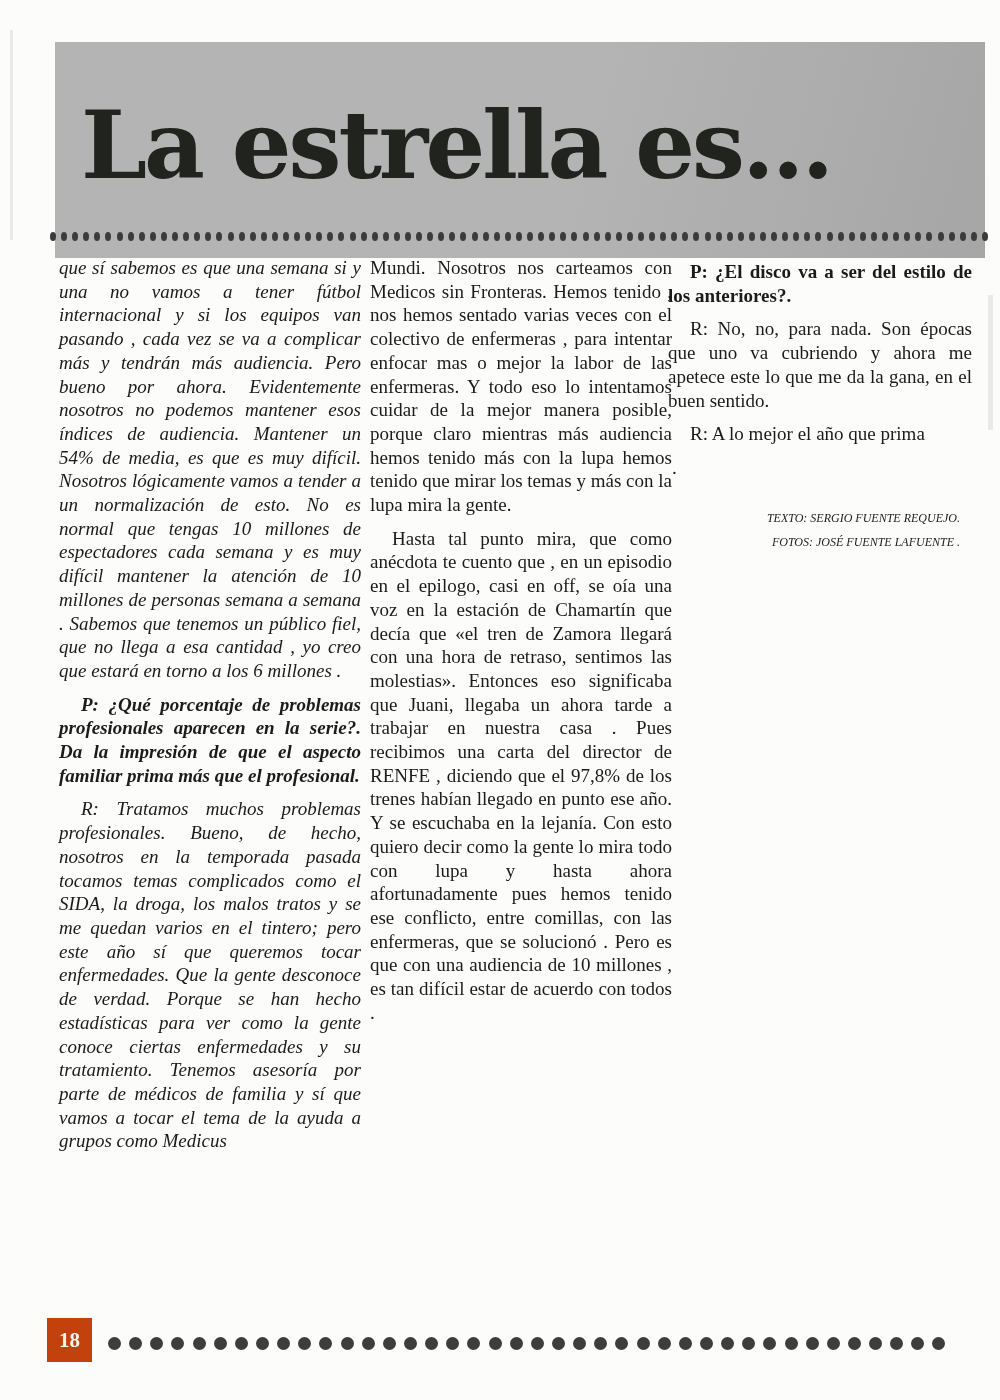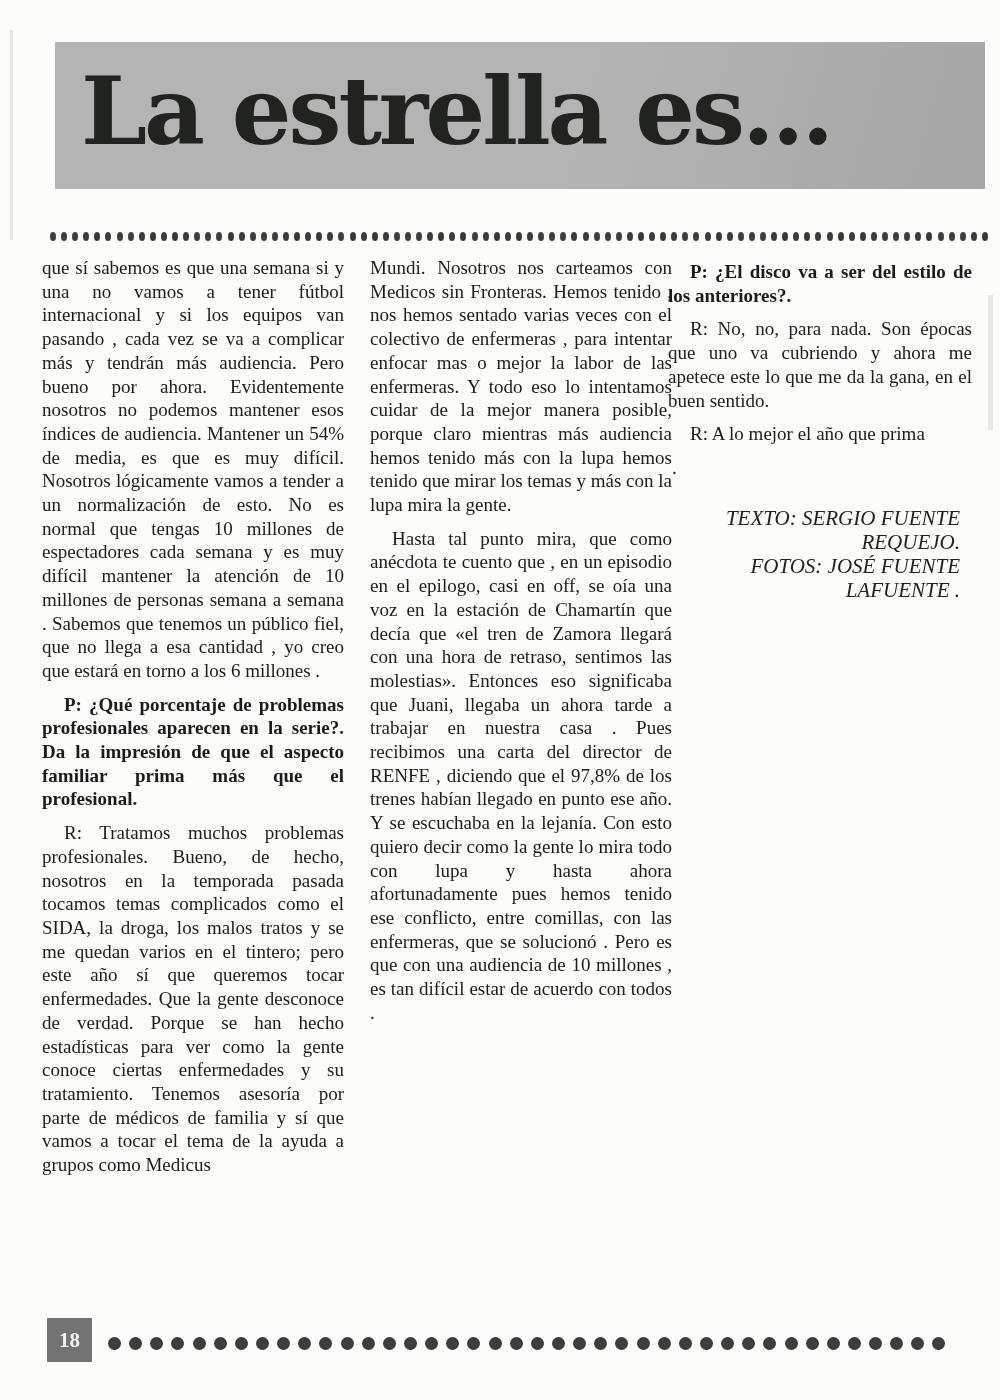--- a/index.html
+++ b/index.html
@@ -5,56 +5,56 @@
   html,body{margin:0;padding:0;}
   body{
     width:1000px;height:1400px;position:relative;
     background:#fcfcfa;
     font-family:"Liberation Serif", serif;
     color:#1b1b1b;
     overflow:hidden;
   }
   
   .masthead{
-    position:absolute;left:55px;top:42px;width:930px;height:147px;
+    position:absolute;left:55px;top:42px;width:930px;height:216px;
     background:linear-gradient(105deg,#b4b4b4 55%,#adadad 78%,#a6a6a6 100%);
     display:flex;align-items:center;text-align:center;
   }
   .masthead h1{
     margin:0;padding:0 0 10px 26px;
     font-family:"DejaVu Serif", serif;
     font-weight:bold;
     font-size:94px;
     letter-spacing:-3px;
     color:#20231e;
     white-space:nowrap;
   }
   
   .dotrow{position:absolute;display:flex;justify-content:space-between;align-items:center;}
   .dotrow.small{left:50px;top:231px;width:938px;height:10px;}
   .dotrow.small .dot{width:6px;height:9px;border-radius:50%;background:#3b3b3b;flex:0 0 auto;}
   .dotrow.big{left:108px;top:1336px;width:838px;height:14px;}
   .dotrow.big .dot{width:13px;height:13px;border-radius:50%;background:#3d3d3d;flex:0 0 auto;}
   
   .col{position:absolute;top:256px;text-align:justify;font-size:19px;line-height:23.7px;}
-  .col.c1{left:42px;width:302px;}
+  .col.c1{left:59px;width:302px;font-style:italic;}
   .col.c2{left:370px;width:302px;}
   .col.c3{left:668px;width:304px;}
   .col p{margin:0 0 10px 0;text-indent:22px;}
   .col p.noindent{text-indent:0;}
   .col p.q{font-weight:bold;margin:4px 0 10px 0;}
   .col p.orphan{text-indent:4px;margin:0 0 6px 0;}
   
   .credits{margin-top:26px;text-align:right;padding-right:12px;
-    font-style:italic;font-size:21px;line-height:24px;color:#222;}
+    font-style:italic;font-size:12px;line-height:24px;color:#222;}
   .credits div{text-indent:0;}
   
   .pagenum-box{
     position:absolute;left:47px;top:1318px;width:45px;height:44px;
-    background:#737373;display:flex;align-items:center;justify-content:center;
+    background:#c2410c;display:flex;align-items:center;justify-content:center;
   }
   .pagenum-box span{
     color:#f2f2ee;font-weight:bold;font-size:21px;font-family:"Liberation Serif",serif;
   }
   
   .scan-streak{position:absolute;background:#d9d9d9;opacity:.55;}
   .streak-left{left:10px;top:30px;width:3px;height:210px;}
   .streak-right{left:988px;top:295px;width:5px;height:135px;}
 </style>
 </head>

